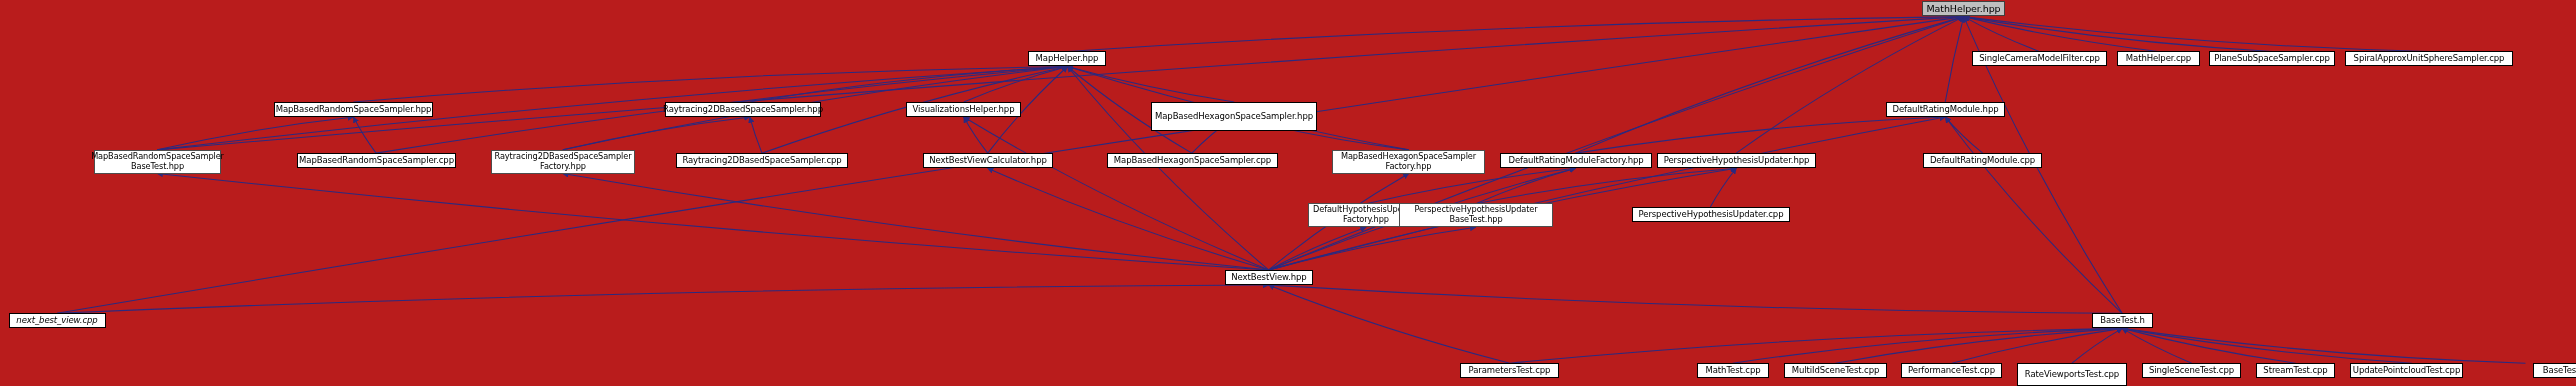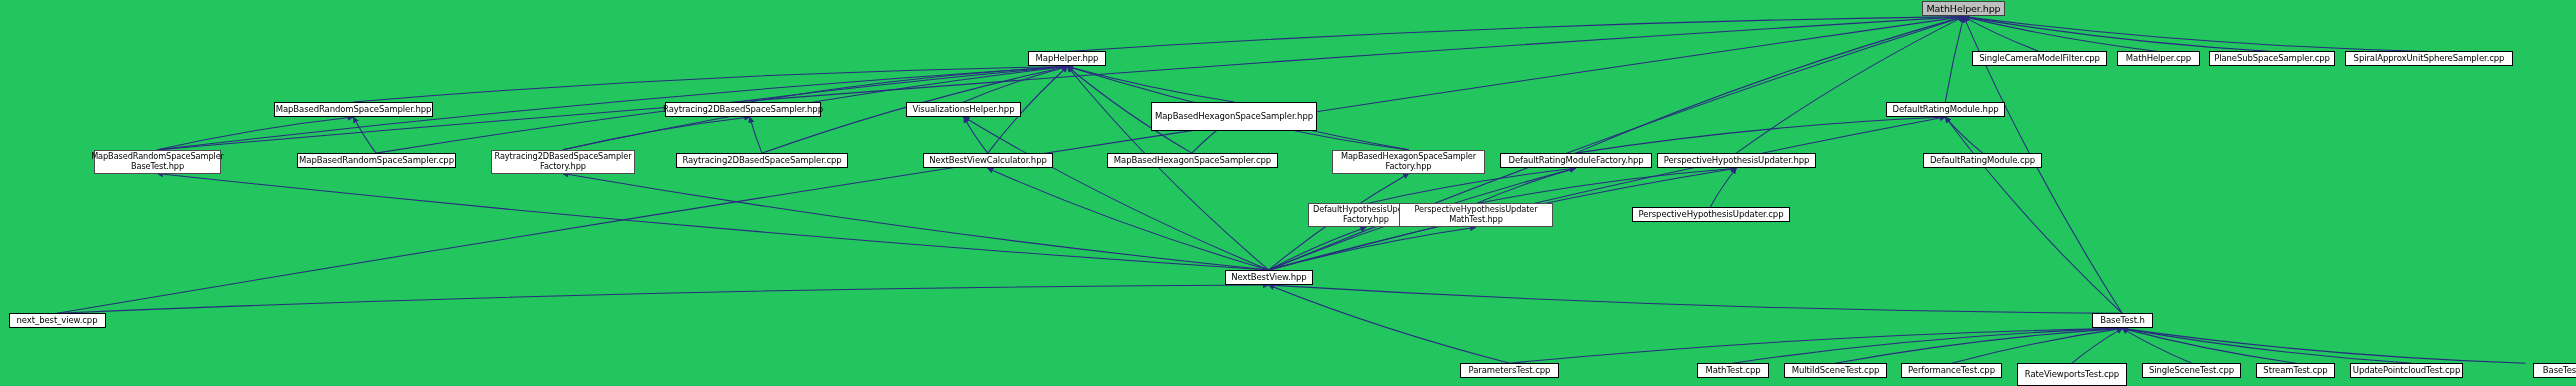--- a/index.html
+++ b/index.html
@@ -1,21 +1,21 @@
 <!DOCTYPE html>
 <html style="font-size:10.5px"><head>
 <meta charset="utf-8">
 <style>
   html,body{margin:0;padding:0;background:#ffffff;}
   body{font-family:"DejaVu Sans","Liberation Sans",sans-serif;}
   #graph{
     position:relative;
     width:2576px;
     height:387px;
-    background:#22c55e;
+    background:#b91c1c;
     overflow:hidden;
   }
   #edges{position:absolute;left:0;top:0;width:2576px;height:387px;}
   .node{
     position:absolute;
     box-sizing:border-box;
     border:0.7px solid #000000;
     background:#ffffff;
     color:#000000;
     display:flex;
@@ -130,24 +130,24 @@
       <div class="node" style="left: 923px; top: 153px; width: 130px; height: 15px;">NextBestViewCalculator.hpp</div>
       <div class="node" style="left: 1107px; top: 153px; width: 171px; height: 15px;">MapBasedHexagonSpaceSampler.cpp</div>
       <div class="node two-line thick" style="left: 1332px; top: 150px; width: 153px; height: 23.6px;">MapBasedHexagonSpaceSampler
 Factory.hpp</div>
       <div class="node" style="left: 1500px; top: 153px; width: 152px; height: 15px;">DefaultRatingModuleFactory.hpp</div>
       <div class="node" style="left: 1657px; top: 153px; width: 159px; height: 15px;">PerspectiveHypothesisUpdater.hpp</div>
       <div class="node" style="left: 1923px; top: 153px; width: 119px; height: 15px;">DefaultRatingModule.cpp</div>
       <div class="node two-line thick" style="left: 1308px; top: 203px; width: 116px; height: 23.6px;">DefaultHypothesisUpdater
 Factory.hpp</div>
       <div class="node two-line thick" style="left: 1399px; top: 203px; width: 154px; height: 23.6px;">PerspectiveHypothesisUpdater
-MathTest.hpp</div>
+BaseTest.hpp</div>
       <div class="node" style="left: 1632px; top: 207px; width: 158px; height: 15px;">PerspectiveHypothesisUpdater.cpp</div>
       <div class="node" style="left: 1225px; top: 270px; width: 88px; height: 15px;">NextBestView.hpp</div>
-      <div class="node" style="left: 8.5px; top: 313px; width: 97px; height: 15px;">next_best_view.cpp</div>
+      <div class="node" style="left: 8.5px; top: 313px; width: 97px; height: 15px; font-style: italic;">next_best_view.cpp</div>
       <div class="node" style="left: 2092px; top: 313px; width: 61px; height: 15px;">BaseTest.h</div>
       <div class="node" style="left: 1460px; top: 363px; width: 99px; height: 15px;">ParametersTest.cpp</div>
       <div class="node" style="left: 1697px; top: 363px; width: 72px; height: 15px;">MathTest.cpp</div>
       <div class="node" style="left: 1784px; top: 363px; width: 103px; height: 15px;">MultiIdSceneTest.cpp</div>
       <div class="node" style="left: 1901px; top: 363px; width: 101px; height: 15px;">PerformanceTest.cpp</div>
       <div class="node" style="left: 2017px; top: 363px; width: 110px; height: 23px;">RateViewportsTest.cpp</div>
       <div class="node" style="left: 2142px; top: 363px; width: 99px; height: 15px;">SingleSceneTest.cpp</div>
       <div class="node" style="left: 2256px; top: 363px; width: 79px; height: 15px;">StreamTest.cpp</div>
       <div class="node" style="left: 2350px; top: 363px; width: 113px; height: 15px;">UpdatePointcloudTest.cpp</div>
       <div class="node" style="left: 2489px; top: 363px; width: 74px; height: 15px; margin-left: 44px;">BaseTest.cpp</div>

